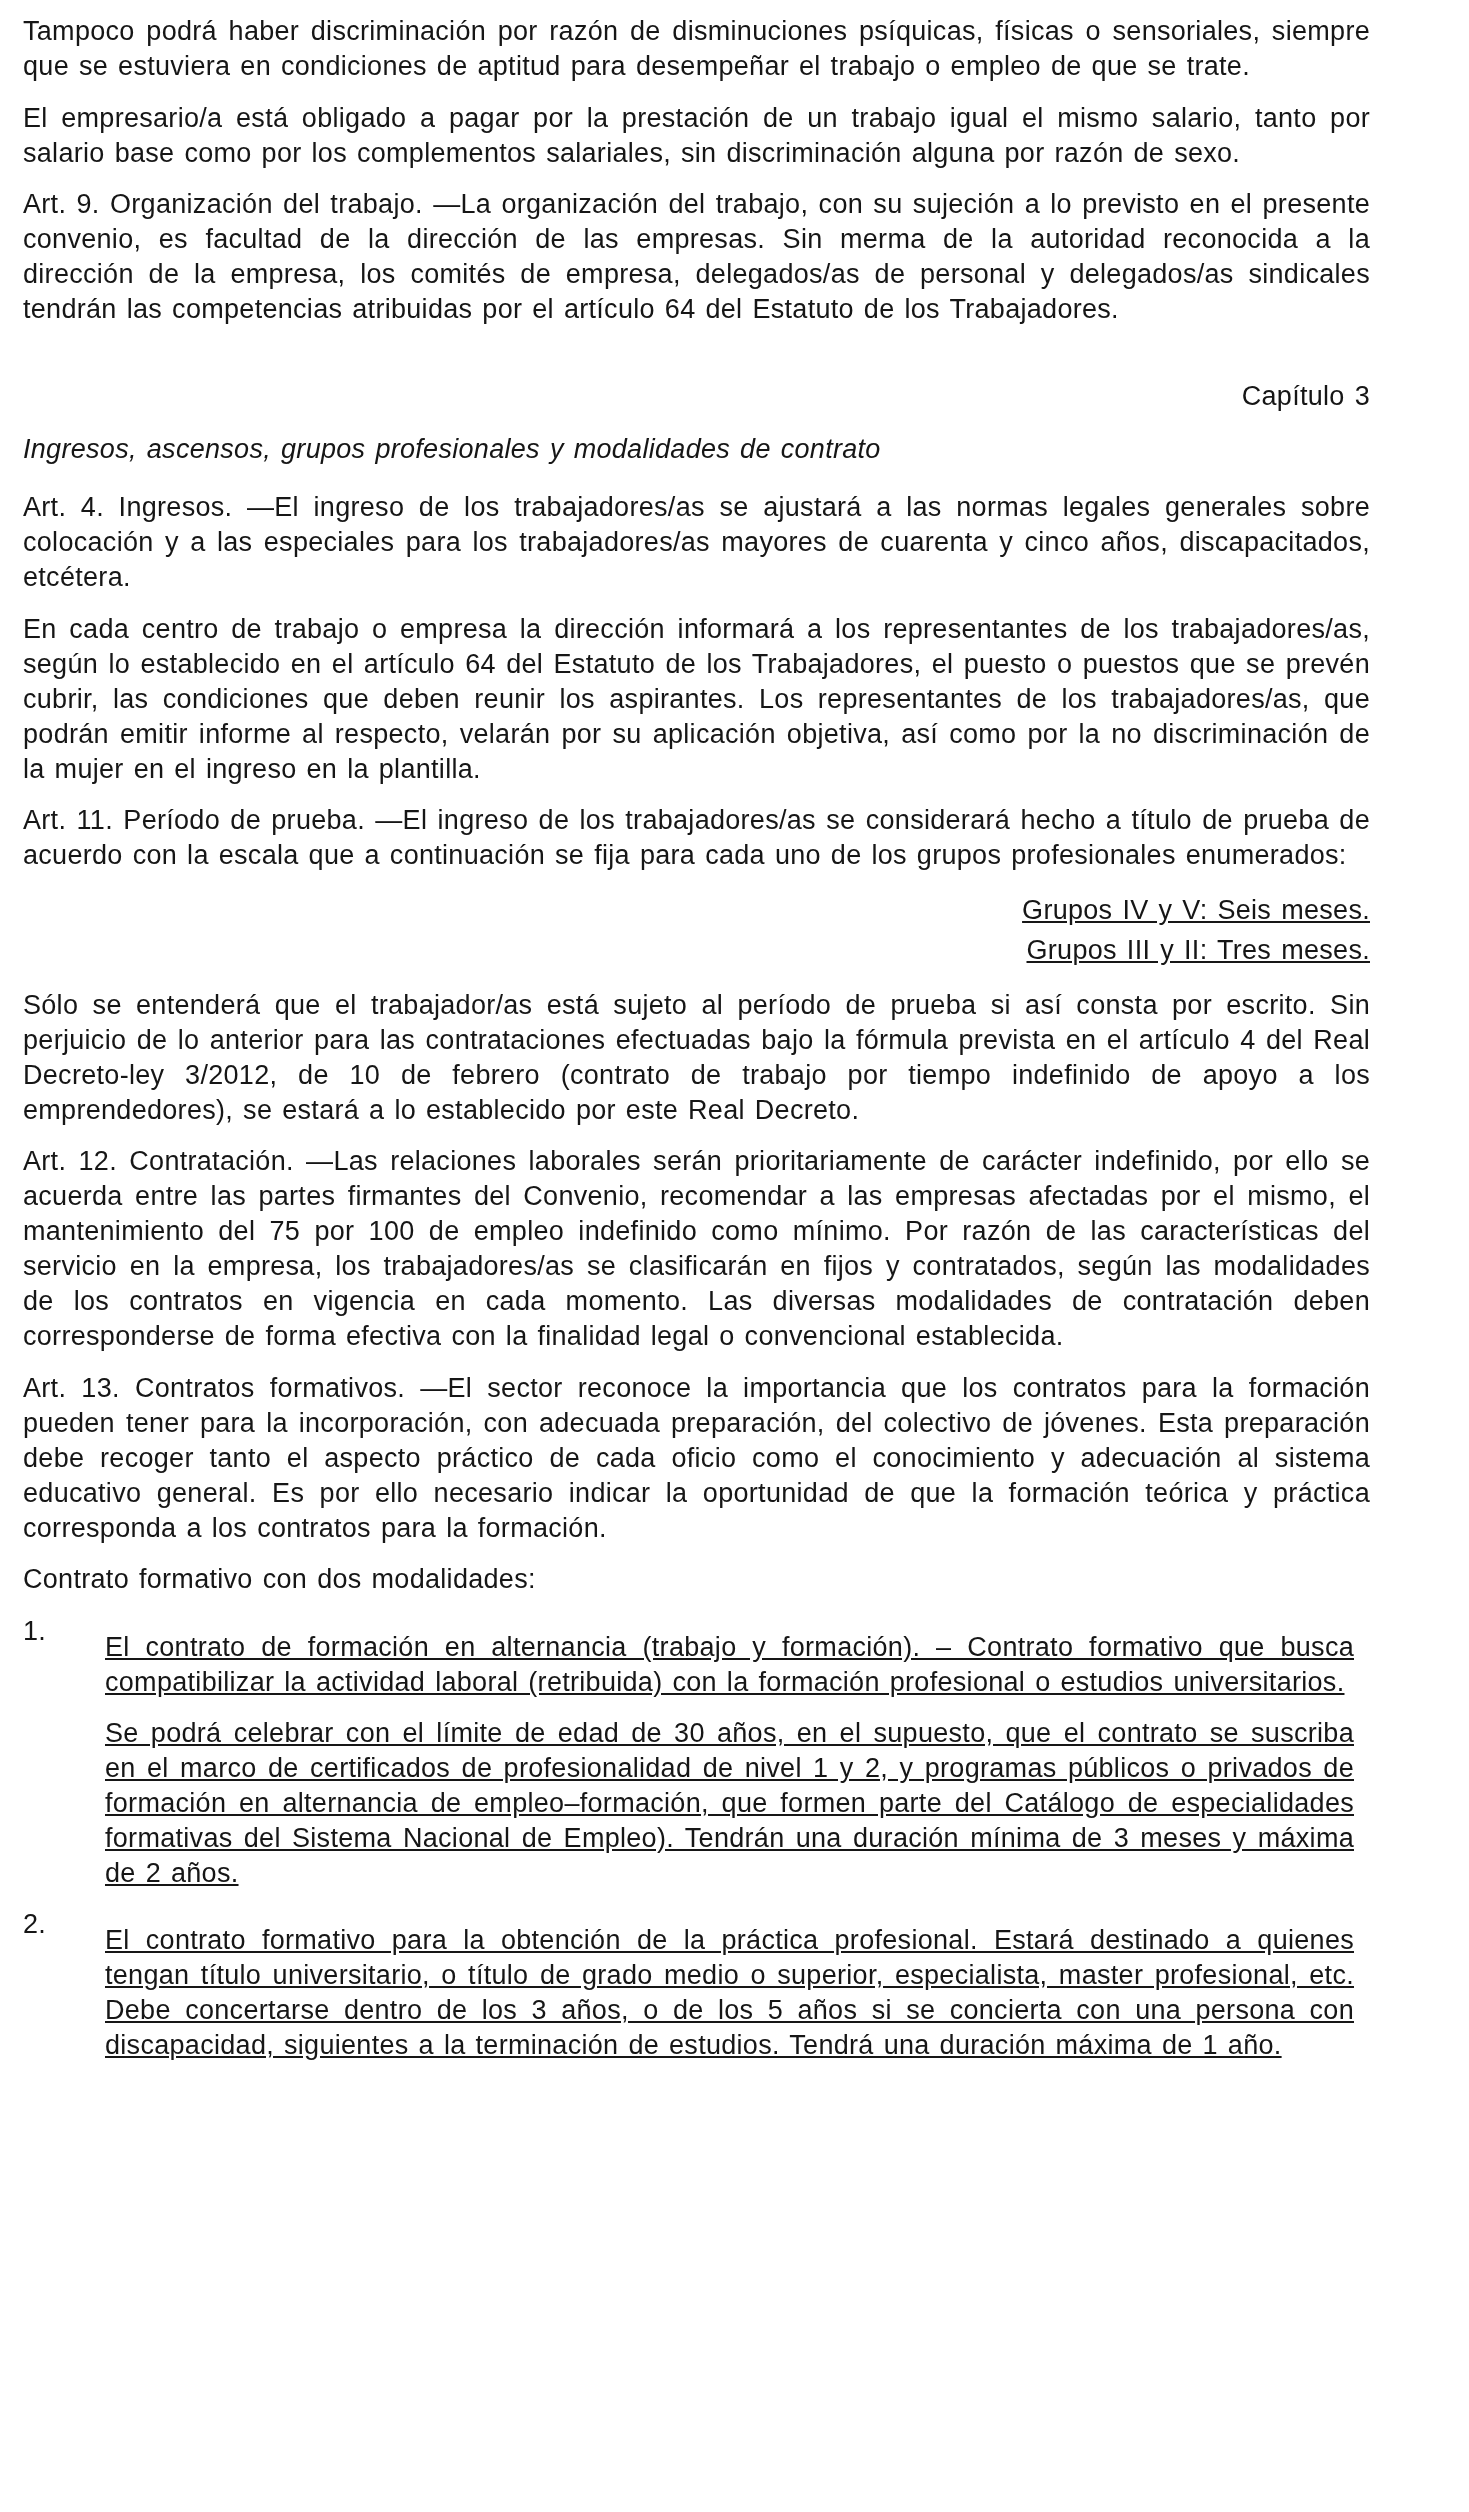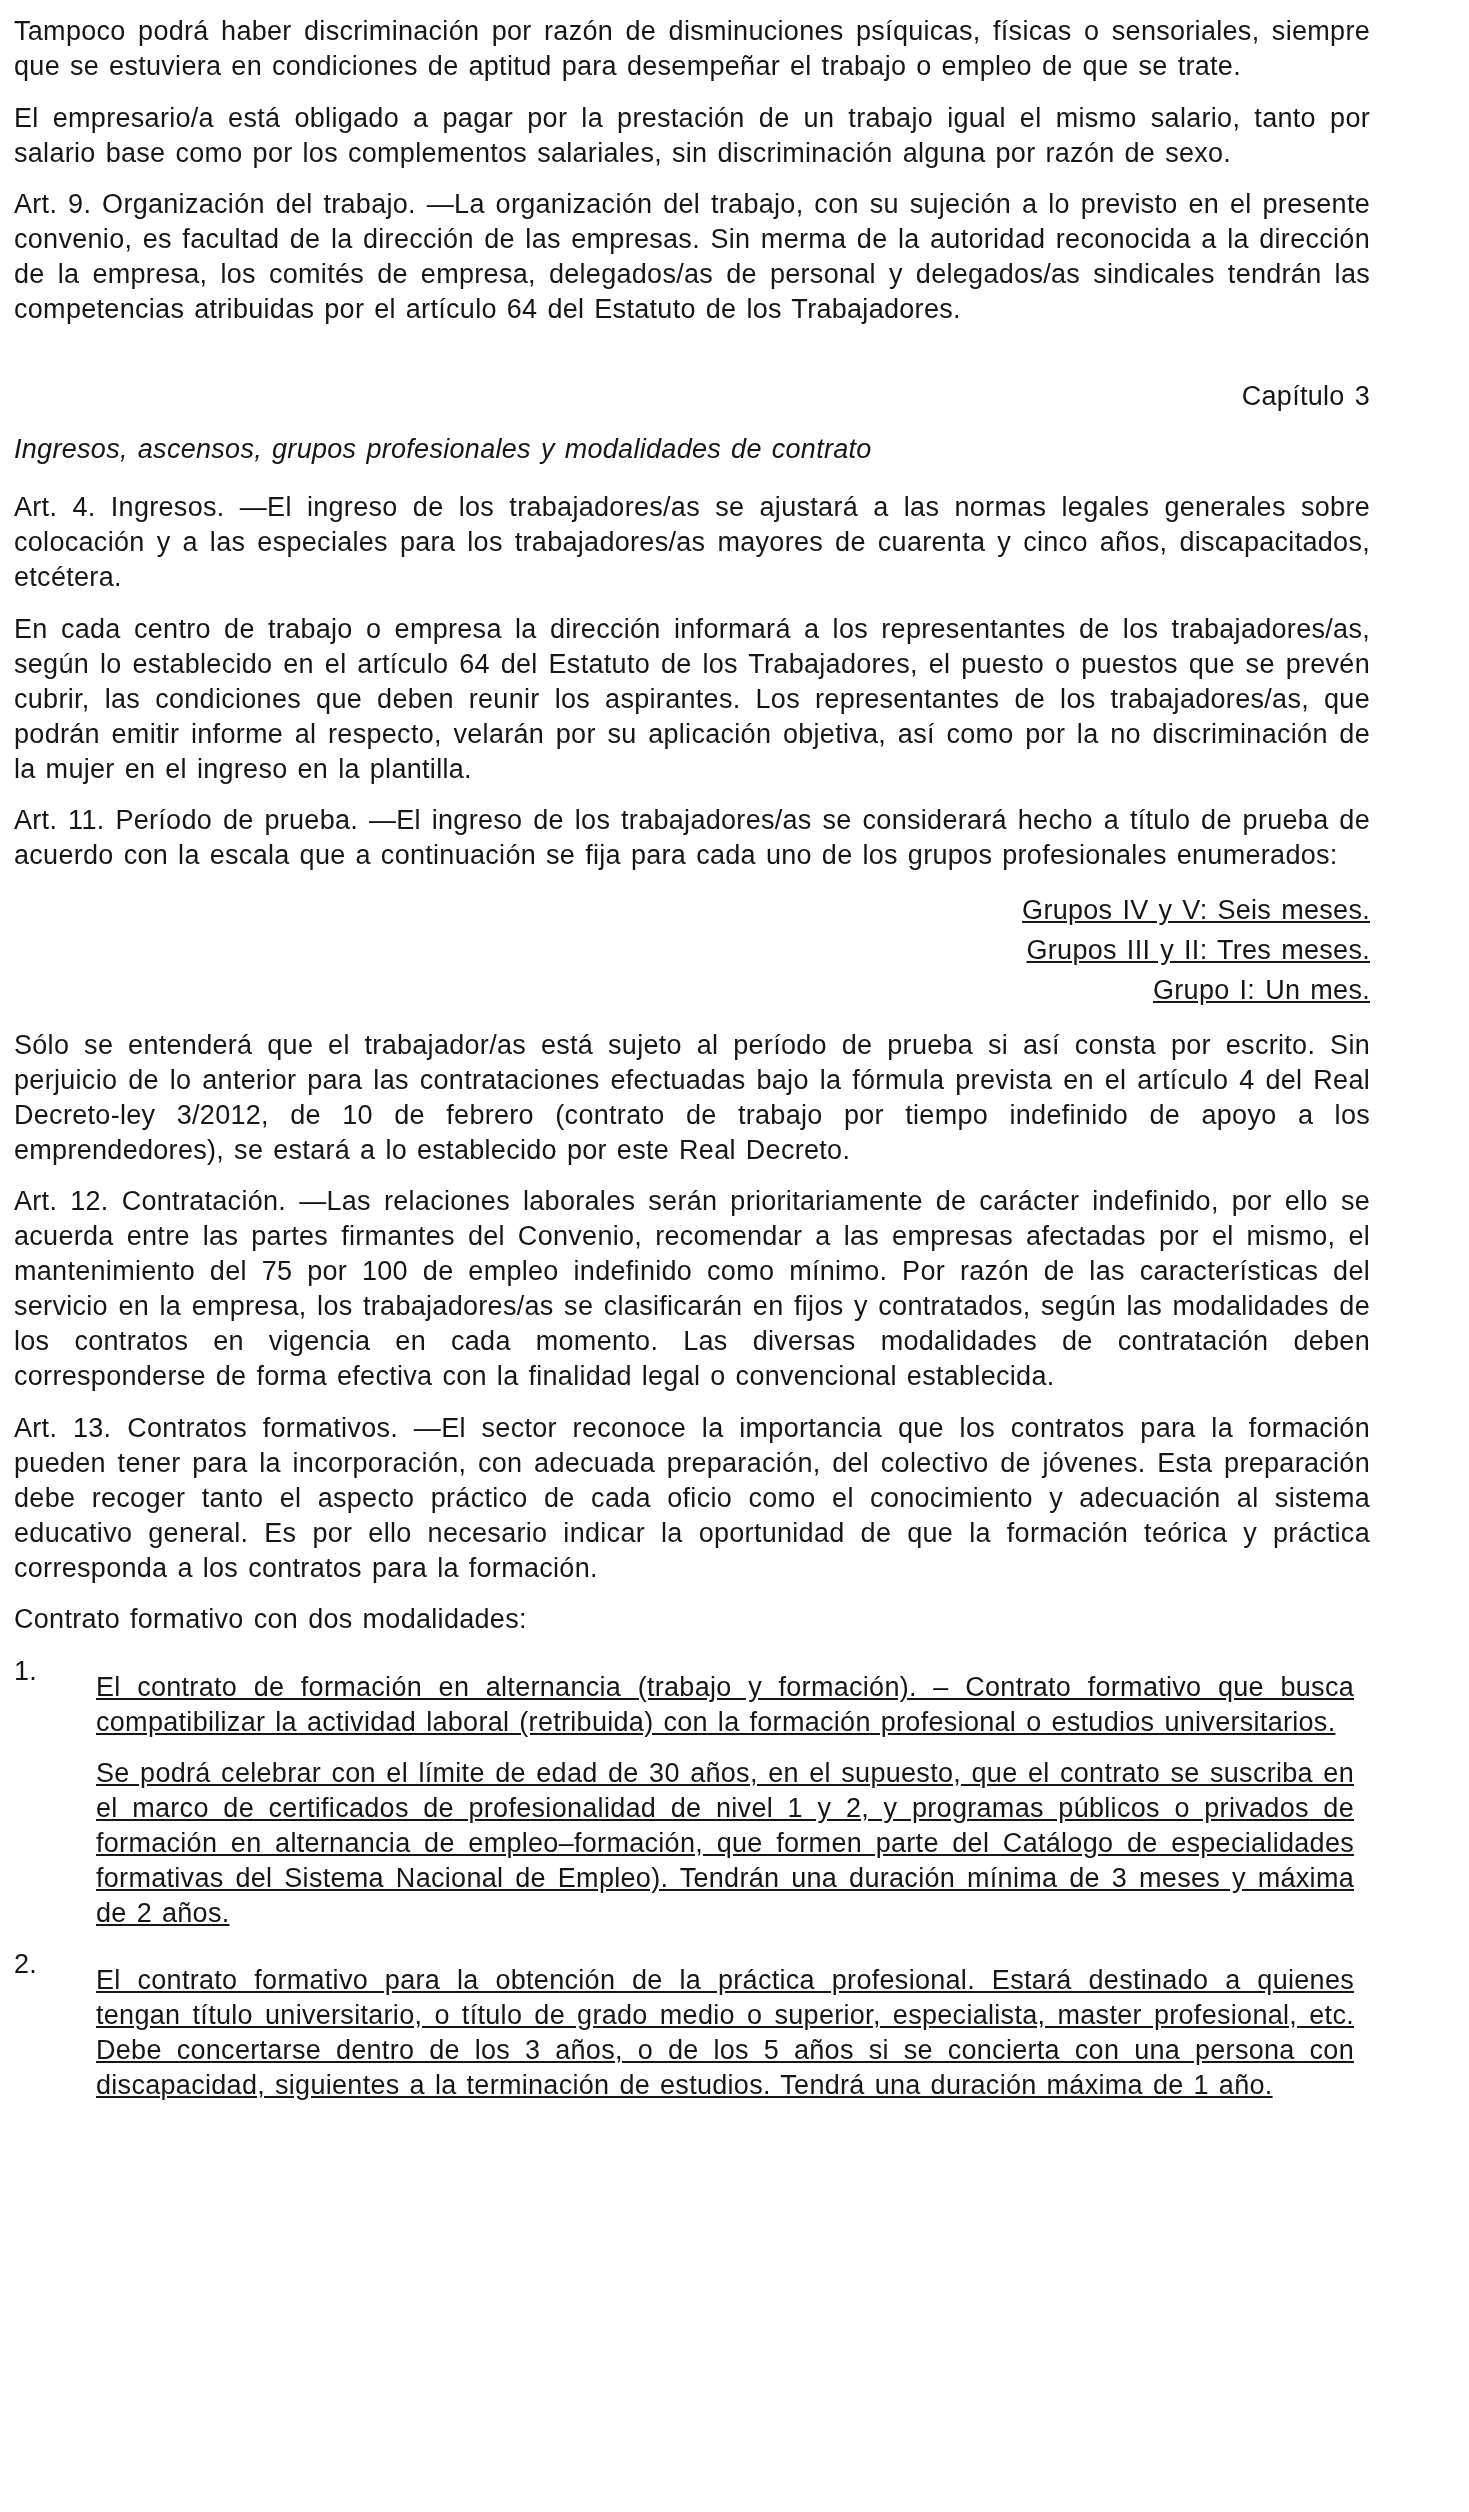--- a/index.html
+++ b/index.html
@@ -16,21 +16,21 @@
     width: 1384px;
     min-height: 2512px;
     box-sizing: border-box;
     background: #ffffff;
     color: #161616;
     font-family: "Liberation Sans", "DejaVu Sans", sans-serif;
     font-size: 27px;
     line-height: 35px;
     letter-spacing: 0.3px;
     word-spacing: 2.2px;
-    padding: 14px 14px 35px 14px;
+    padding: 14px 14px 35px 23px;
   }
   .para {
     margin: 0 0 16.6px 0;
     text-align: justify;
   }
   .chapter-title {
     text-align: right;
     margin: 52px 0 0 0;
   }
   .chapter-subtitle {
@@ -85,21 +85,20 @@
   <p class="para">Art. 4. Ingresos. —El ingreso de los trabajadores/as se ajustará a las normas legales generales sobre colocación y a las especiales para los trabajadores/as mayores de cuarenta y cinco años, discapacitados, etcétera.</p>
 
 
   <p class="para">En cada centro de trabajo o empresa la dirección informará a los representantes de los trabajadores/as, según lo establecido en el artículo 64 del Estatuto de los Trabajadores, el puesto o puestos que se prevén cubrir, las condiciones que deben reunir los aspirantes. Los representantes de los trabajadores/as, que podrán emitir informe al respecto, velarán por su aplicación objetiva, así como por la no discriminación de la mujer en el ingreso en la plantilla.</p>
 
   <p class="para">Art. 11. Período de prueba. —El ingreso de los trabajadores/as se considerará hecho a título de prueba de acuerdo con la escala que a continuación se fija para cada uno de los grupos profesionales enumerados:</p>
 
   <div class="trial-list">
     <div class="trial-line">Grupos IV y V: Seis meses.</div>
     <div class="trial-line">Grupos III y II: Tres meses.</div>
-    <div class="trial-line">Grupo I: Un mes.</div>
   </div>
 
   <p class="para">Sólo se entenderá que el trabajador/as está sujeto al período de prueba si así consta por escrito. Sin perjuicio de lo anterior para las contrataciones efectuadas bajo la fórmula prevista en el artículo 4 del Real Decreto-ley 3/2012, de 10 de febrero (contrato de trabajo por tiempo indefinido de apoyo a los emprendedores), se estará a lo establecido por este Real Decreto.</p>
 
   <p class="para">Art. 12. Contratación. —Las relaciones laborales serán prioritariamente de carácter indefinido, por ello se acuerda entre las partes firmantes del Convenio, recomendar a las empresas afectadas por el mismo, el mantenimiento del 75 por 100 de empleo indefinido como mínimo. Por razón de las características del servicio en la empresa, los trabajadores/as se clasificarán en fijos y contratados, según las modalidades de los contratos en vigencia en cada momento. Las diversas modalidades de contratación deben corresponderse de forma efectiva con la finalidad legal o convencional establecida.</p>
 
   <p class="para">Art. 13. Contratos formativos. —El sector reconoce la importancia que los contratos para la formación pueden tener para la incorporación, con adecuada preparación, del colectivo de jóvenes. Esta preparación debe recoger tanto el aspecto práctico de cada oficio como el conocimiento y adecuación al sistema educativo general. Es por ello necesario indicar la oportunidad de que la formación teórica y práctica corresponda a los contratos para la formación.</p>
 
   <p class="para">Contrato formativo con dos modalidades:</p>
 

